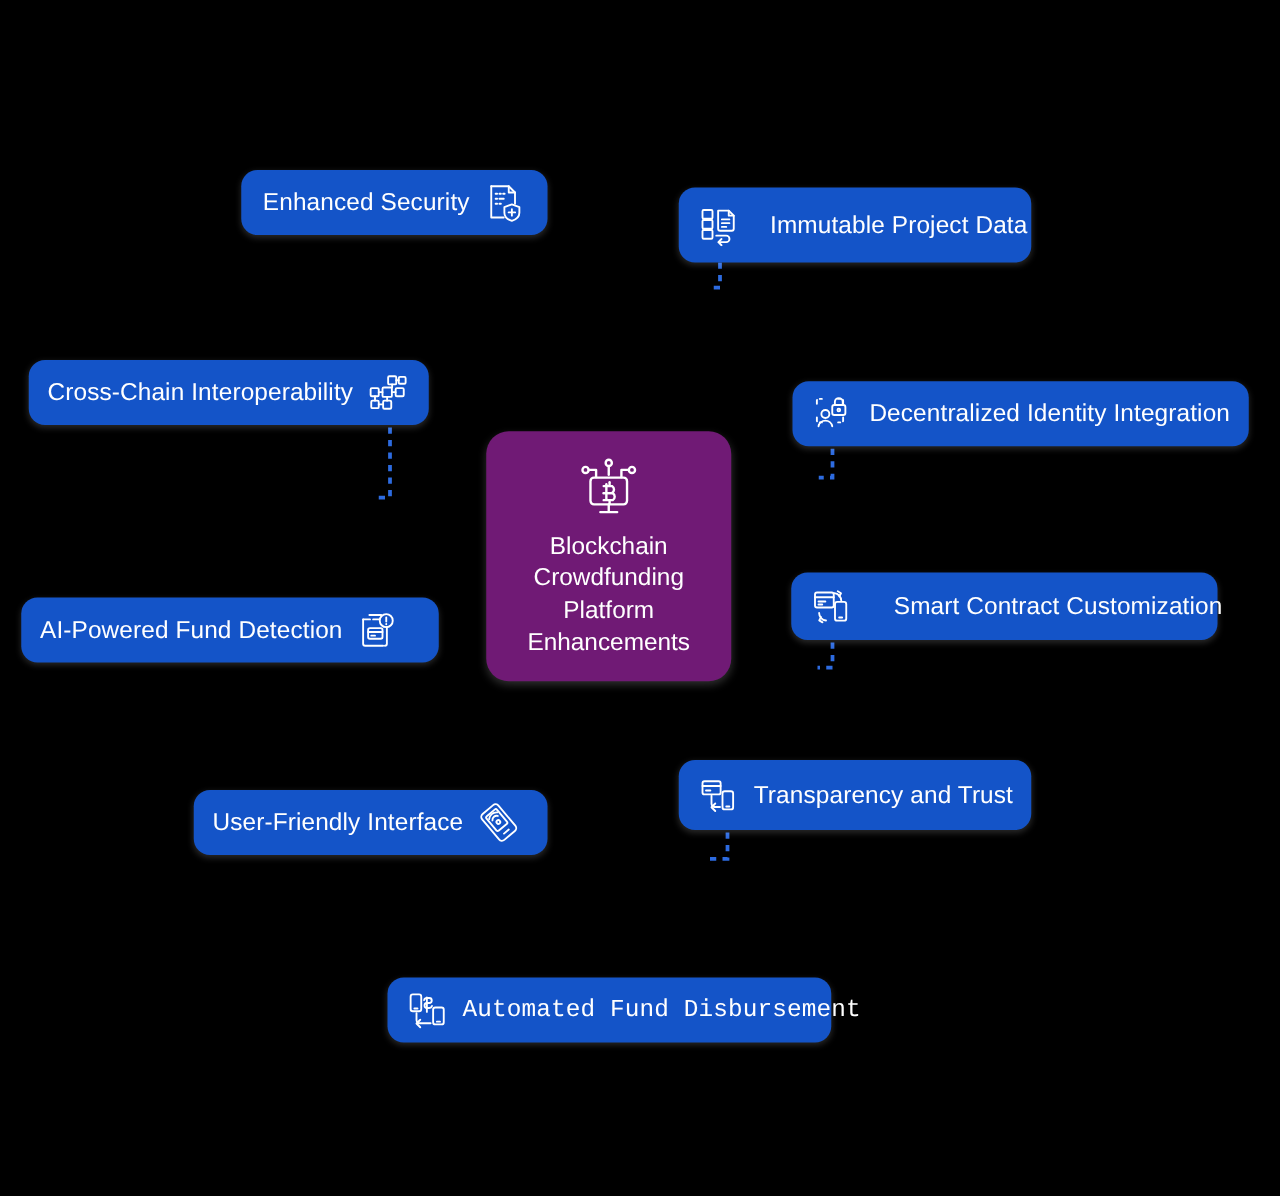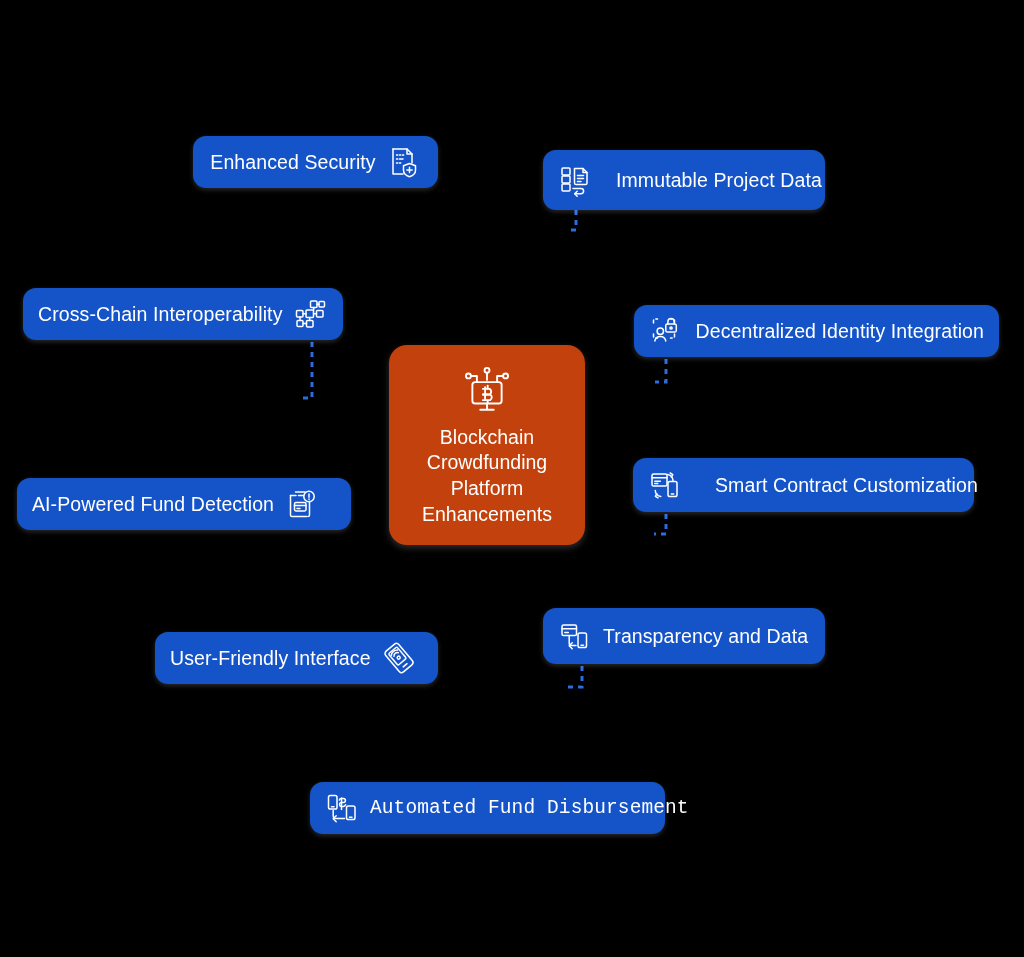--- a/index.html
+++ b/index.html
@@ -58,21 +58,21 @@
   .node.icon-right .node-label { order: 1; }
 
   
   #central-node {
     position: absolute;
     left: 389px;
     top: 345px;
     width: 196px;
     height: 200px;
     box-sizing: border-box;
-    background: #c2410c;
+    background: #701a75;
     border-radius: 18px;
     box-shadow: 0 3px 7px rgba(255,255,255,0.18);
     display: flex;
     flex-direction: column;
     align-items: center;
     justify-content: center;
     gap: 8px;
     padding: 10px 24px;
   }
   #central-node .central-icon { width: 54px; height: 54px; display:block; }
@@ -281,21 +281,21 @@
       <svg viewBox="0 0 34 34" fill="none" stroke="#ffffff" stroke-width="1.5" stroke-linecap="round" stroke-linejoin="round">
         <rect x="4" y="6" width="14.5" height="10.5" rx="1.6"></rect>
         <path d="M4 9.8 h14.5"></path>
         <path d="M6.8 13.4 h3.5"></path>
         <rect x="20" y="14" width="8.5" height="14.5" rx="1.8"></rect>
         <path d="M23 26.2 h2.5"></path>
         <path d="M11.2 17.5 V24 a2.6 2.6 0 0 0 2.6 2.6 H18"></path>
         <path d="M14.2 23.8 l-3 3 l3 3"></path>
       </svg>
     </span>
-    <span class="node-label">Transparency and Data</span>
+    <span class="node-label">Transparency and Trust</span>
   </div>
 
   <div class="node" style="left:310px; top:782px; width:355px; height:52px;font-family:Liberation Mono, monospace;">
     <span class="node-icon">
       <svg viewBox="0 0 34 34" fill="none" stroke="#ffffff" stroke-width="1.5" stroke-linecap="round" stroke-linejoin="round">
         <rect x="3.5" y="4.5" width="8.5" height="13.5" rx="1.8"></rect>
         <path d="M6.5 15.8 h2.5"></path>
         <rect x="21.5" y="15" width="8.5" height="13.5" rx="1.8"></rect>
         <path d="M24.5 26.3 h2.5"></path>
         <path d="M16.5 7 V18.5"></path>

